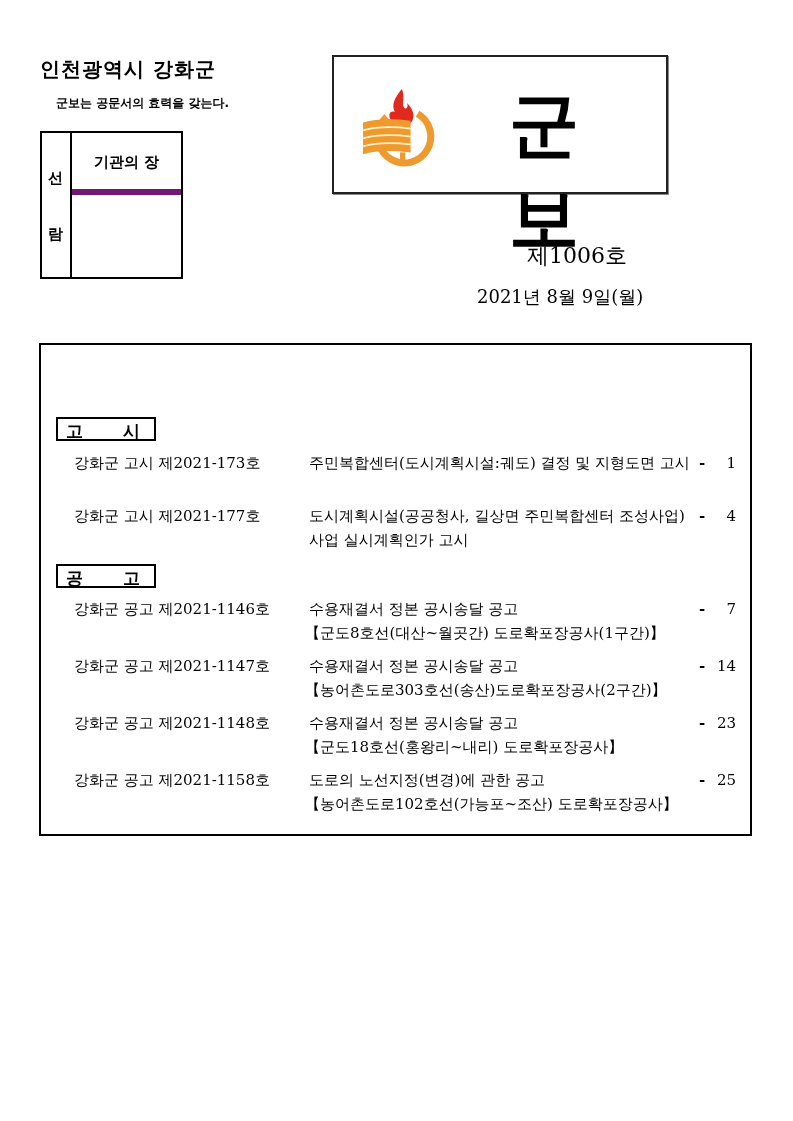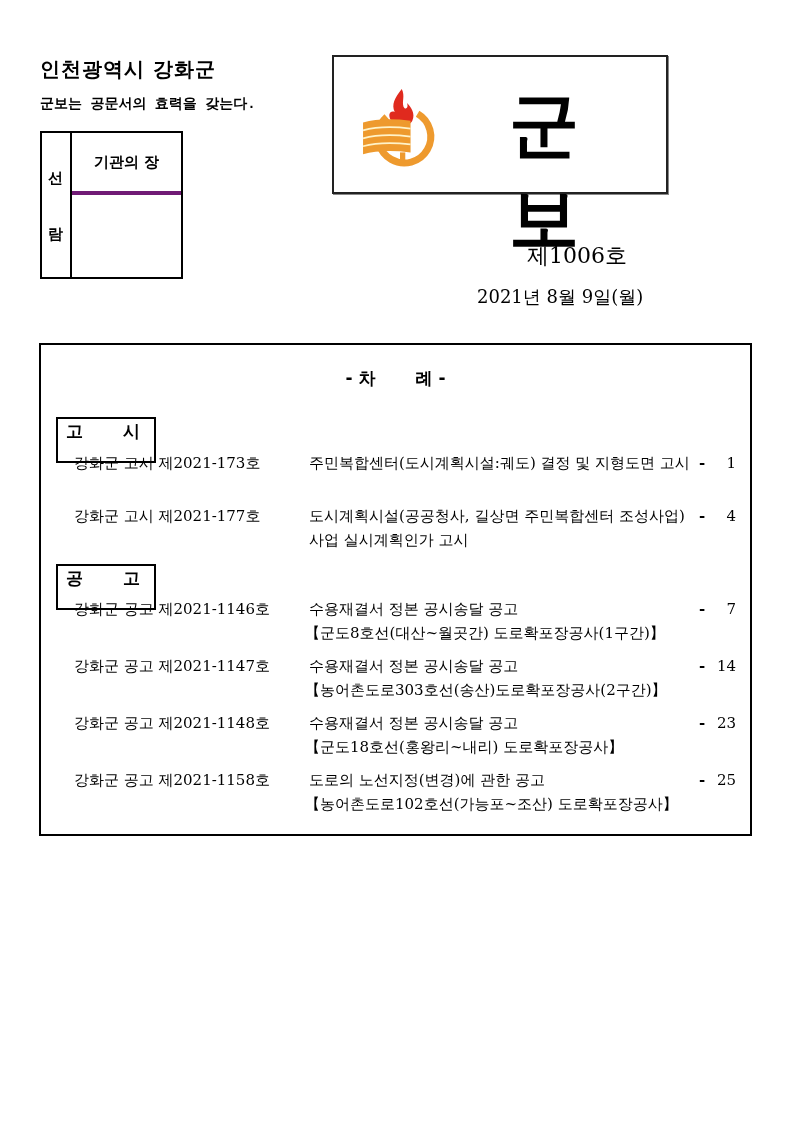--- a/index.html
+++ b/index.html
@@ -1,39 +1,39 @@
 <!DOCTYPE html>
 <html><head>
 <meta charset="utf-8">
 <style>
   html, body { margin:0; padding:0; background:#fff; }
   body { width:793px; height:1121px; position:relative; overflow:hidden; color:#000;
          font-family:"DejaVu Serif", serif; }
   .sans { font-family:"DejaVu Sans", sans-serif; }
   .org-title { position:absolute; left:40px; top:56px; font-size:20px; font-weight:bold; letter-spacing:1px; }
-  .org-sub { position:absolute; left:40px; top:95px; font-size:14px; font-weight:bold;font-family:Liberation Mono, monospace; }
+  .org-sub { position:absolute; left:56px; top:95px; font-size:12px; font-weight:bold; }
   .approval { position:absolute; left:40px; top:131px; width:143px; height:148px;
               border:2px solid #000; box-sizing:border-box; }
   .approval .left { position:absolute; left:0; top:0; width:30px; height:100%;
                     border-right:2px solid #000; box-sizing:border-box; }
   .approval .left span { position:absolute; left:6px; font-size:15px; font-weight:bold; }
   .approval .head { position:absolute; left:30px; top:0; right:0; height:62px;
-                    border-bottom:4px solid #701a75; box-sizing:border-box;
+                    border-bottom:6px solid #701a75; box-sizing:border-box;
                     font-size:15px; font-weight:bold; text-align:center; padding-top:20px; }
   .masthead { position:absolute; left:332px; top:55px; width:336px; height:139px;
               border:2px solid #222; box-sizing:border-box; box-shadow: 1px 1px 0 #888; }
   .masthead .logo { position:absolute; left:22px; top:22px; width:88px; height:94px; }
   .masthead .title { position:absolute; left:175px; top:22px; font-size:70px; font-weight:bold; letter-spacing:68px; }
   .issue-no { position:absolute; left:527px; top:241px; font-size:22px; }
   .issue-date { position:absolute; left:477px; top:285px; font-size:18px; }
   .toc { position:absolute; left:39px; top:343px; width:713px; height:493px;
          border:2px solid #000; box-sizing:border-box; }
   .toc-title { position:absolute; left:0; right:0; top:22px; text-align:center; font-size:17px; font-weight:bold; }
   .toc-title .sp { display:inline-block; width:40px; }
-  .sec-label { position:absolute; left:15px; width:100px; height:46px; border:2px solid #000;
+  .sec-label { position:absolute; left:15px; width:100px; height:24px; border:2px solid #000;
                box-sizing:border-box; font-size:17px; font-weight:bold; padding-left:8px; line-height:24px; }
   .sec-label .gap { display:inline-block; width:40px; }
   .entry { position:absolute; left:0; right:0; font-size:15px; line-height:24px; }
   .entry .num { position:absolute; left:33px; top:0; white-space:nowrap; }
   .entry .desc { position:absolute; left:268px; top:0; width:390px; }
   .entry .sub { position:absolute; left:264px; top:24px; white-space:nowrap; }
   .entry .dash { position:absolute; left:658px; top:0; font-weight:bold; }
   .entry .page { position:absolute; right:14px; top:0; text-align:right; }
 </style>
 </head>
@@ -62,23 +62,20 @@
   </svg>
   <div class="title sans">
     <span>군</span><span>보</span>
   </div>
 </div>
 
 <div class="issue-no">제1006호</div>
 <div class="issue-date">2021년 8월 9일(월)</div>
 
 <div class="toc">
-  <div class="toc-title sans">
-    <span>- 차</span><span class="sp"></span><span>례 -</span>
-  </div>
 
   <div class="sec-label sans" style="top:72px">
     <span>고</span><span class="gap"></span><span>시</span>
   </div>
 
   <div class="entry" style="top:106px">
     <span class="num">강화군 고시 제2021-173호</span>
     <span class="desc">주민복합센터(도시계획시설:궤도) 결정 및 지형도면 고시</span>
     <span class="dash">-</span>
     <span class="page">1</span>

